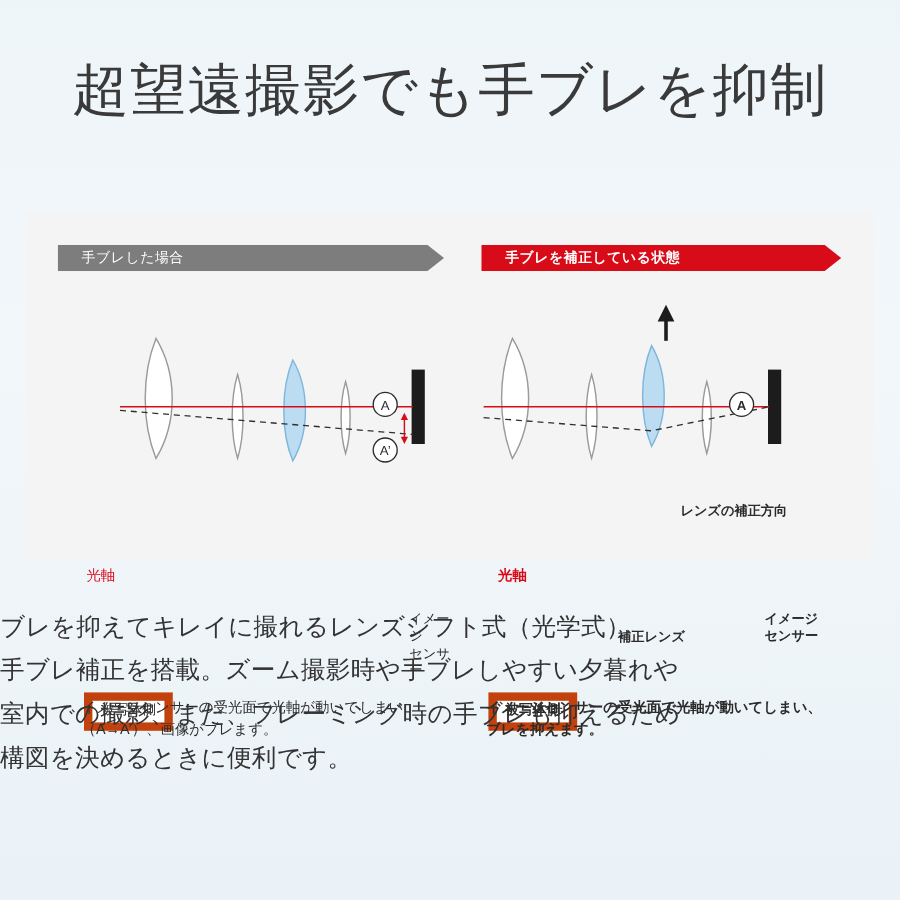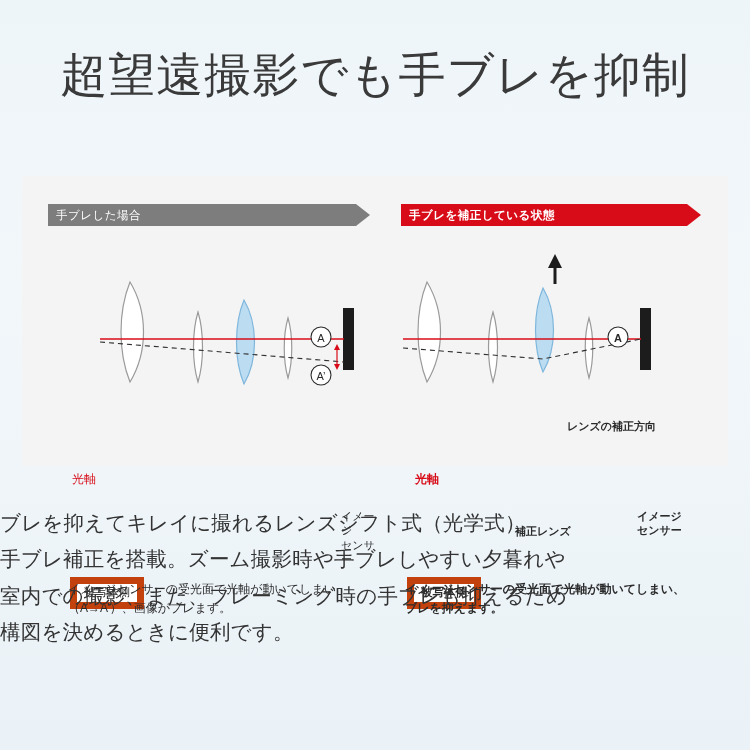--- a/index.html
+++ b/index.html
@@ -57,21 +57,21 @@
   .half.right { left: 353px; font-weight: bold; }
 
   
   .banner {
     position: absolute;
     top: 28px;
     height: 22px;
     color: #fff;
     font-size: 11.5px;
     line-height: 22px;
-    padding-left: 8px;
+    padding-left: 20px;
     box-sizing: border-box;
     letter-spacing: 0.5px;
   }
   .banner.gray {
     left: 26px;
     width: 322px;
     background: #7d7d7d;
     clip-path: polygon(0 0, calc(100% - 14px) 0, 100% 50%, calc(100% - 14px) 100%, 0 100%);
   }
   .banner.red {

